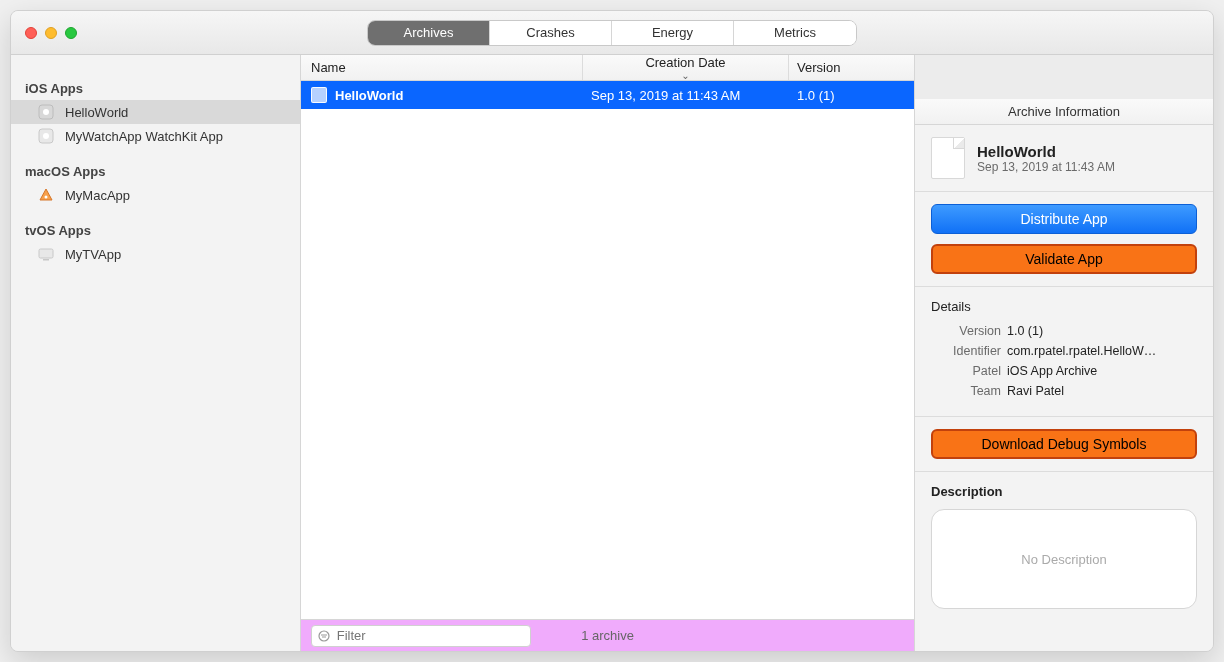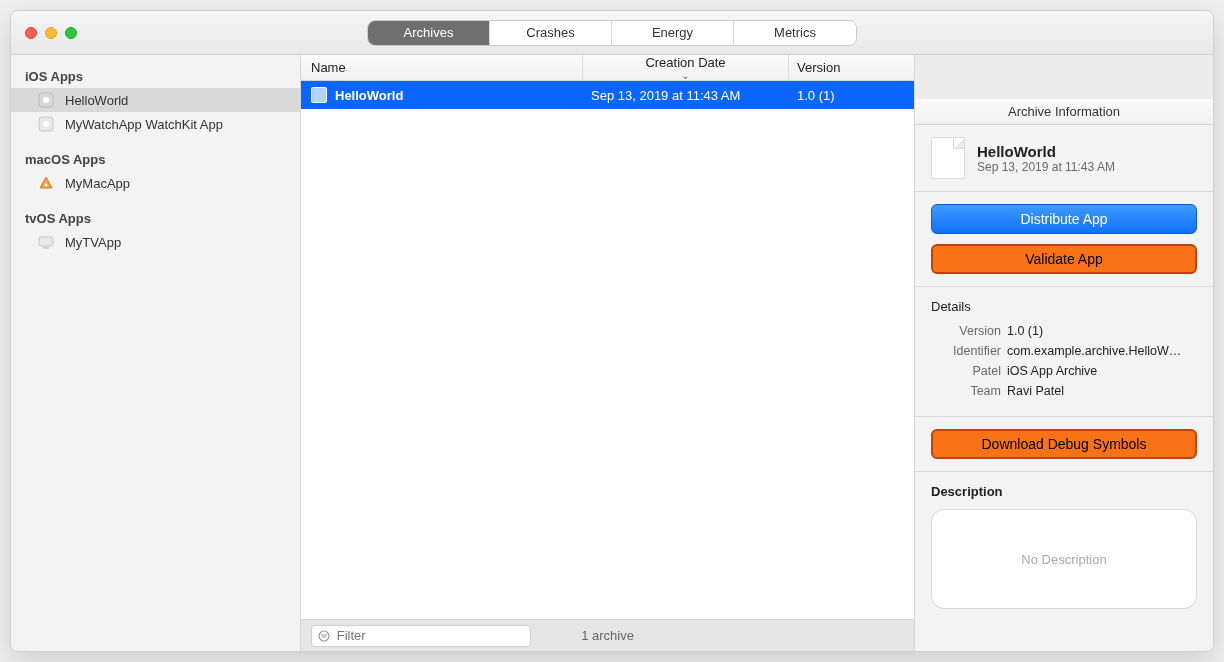--- a/index.html
+++ b/index.html
@@ -83,20 +83,21 @@
       background: #f3f3f3;
       border-right: 1px solid #d6d6d6;
       overflow: auto;
       padding-top: 8px;
     }
     .side-group-title {
       font-weight: 600;
       color: #444;
       padding: 6px 14px 4px;
       font-size: 13px;
+      margin-top: 12px;
     }
     .side-item {
       display: flex;
       align-items: center;
       gap: 10px;
       padding: 4px 14px 4px 26px;
       color: #333;
       height: 24px;
     }
     .side-item.selected {
@@ -149,21 +150,21 @@
       border-radius: 2px;
       position: relative;
     }
     .row:not(.selected) .archive-icon { background:#eee; border-color:#ccc; }
 
     .center-body { flex:1; overflow:auto; background:#fff; }
 
     .center-footer {
       height: 32px;
       border-top: 1px solid #d6d6d6;
-      background: #e5e5e5;
+      background: #f0abfc;
       display: flex;
       align-items: center;
       padding: 0 10px;
       gap: 12px;
       position: relative;
     }
     .filter-wrap {
       display: flex;
       align-items: center;
       gap: 6px;
@@ -404,21 +405,21 @@
       </div>
 
       <div class="right-section">
         <div class="details-title">Details</div>
         <div class="kv">
             <div class="k">Version</div>
             <div class="v">1.0 (1)</div>
           </div>
         <div class="kv">
             <div class="k">Identifier</div>
-            <div class="v">com.example.archive.HelloW…</div>
+            <div class="v">com.rpatel.rpatel.HelloW…</div>
           </div>
         <div class="kv">
             <div class="k">Patel</div>
             <div class="v">iOS App Archive</div>
           </div>
         <div class="kv">
             <div class="k">Team</div>
             <div class="v">Ravi Patel</div>
           </div>
       </div>

